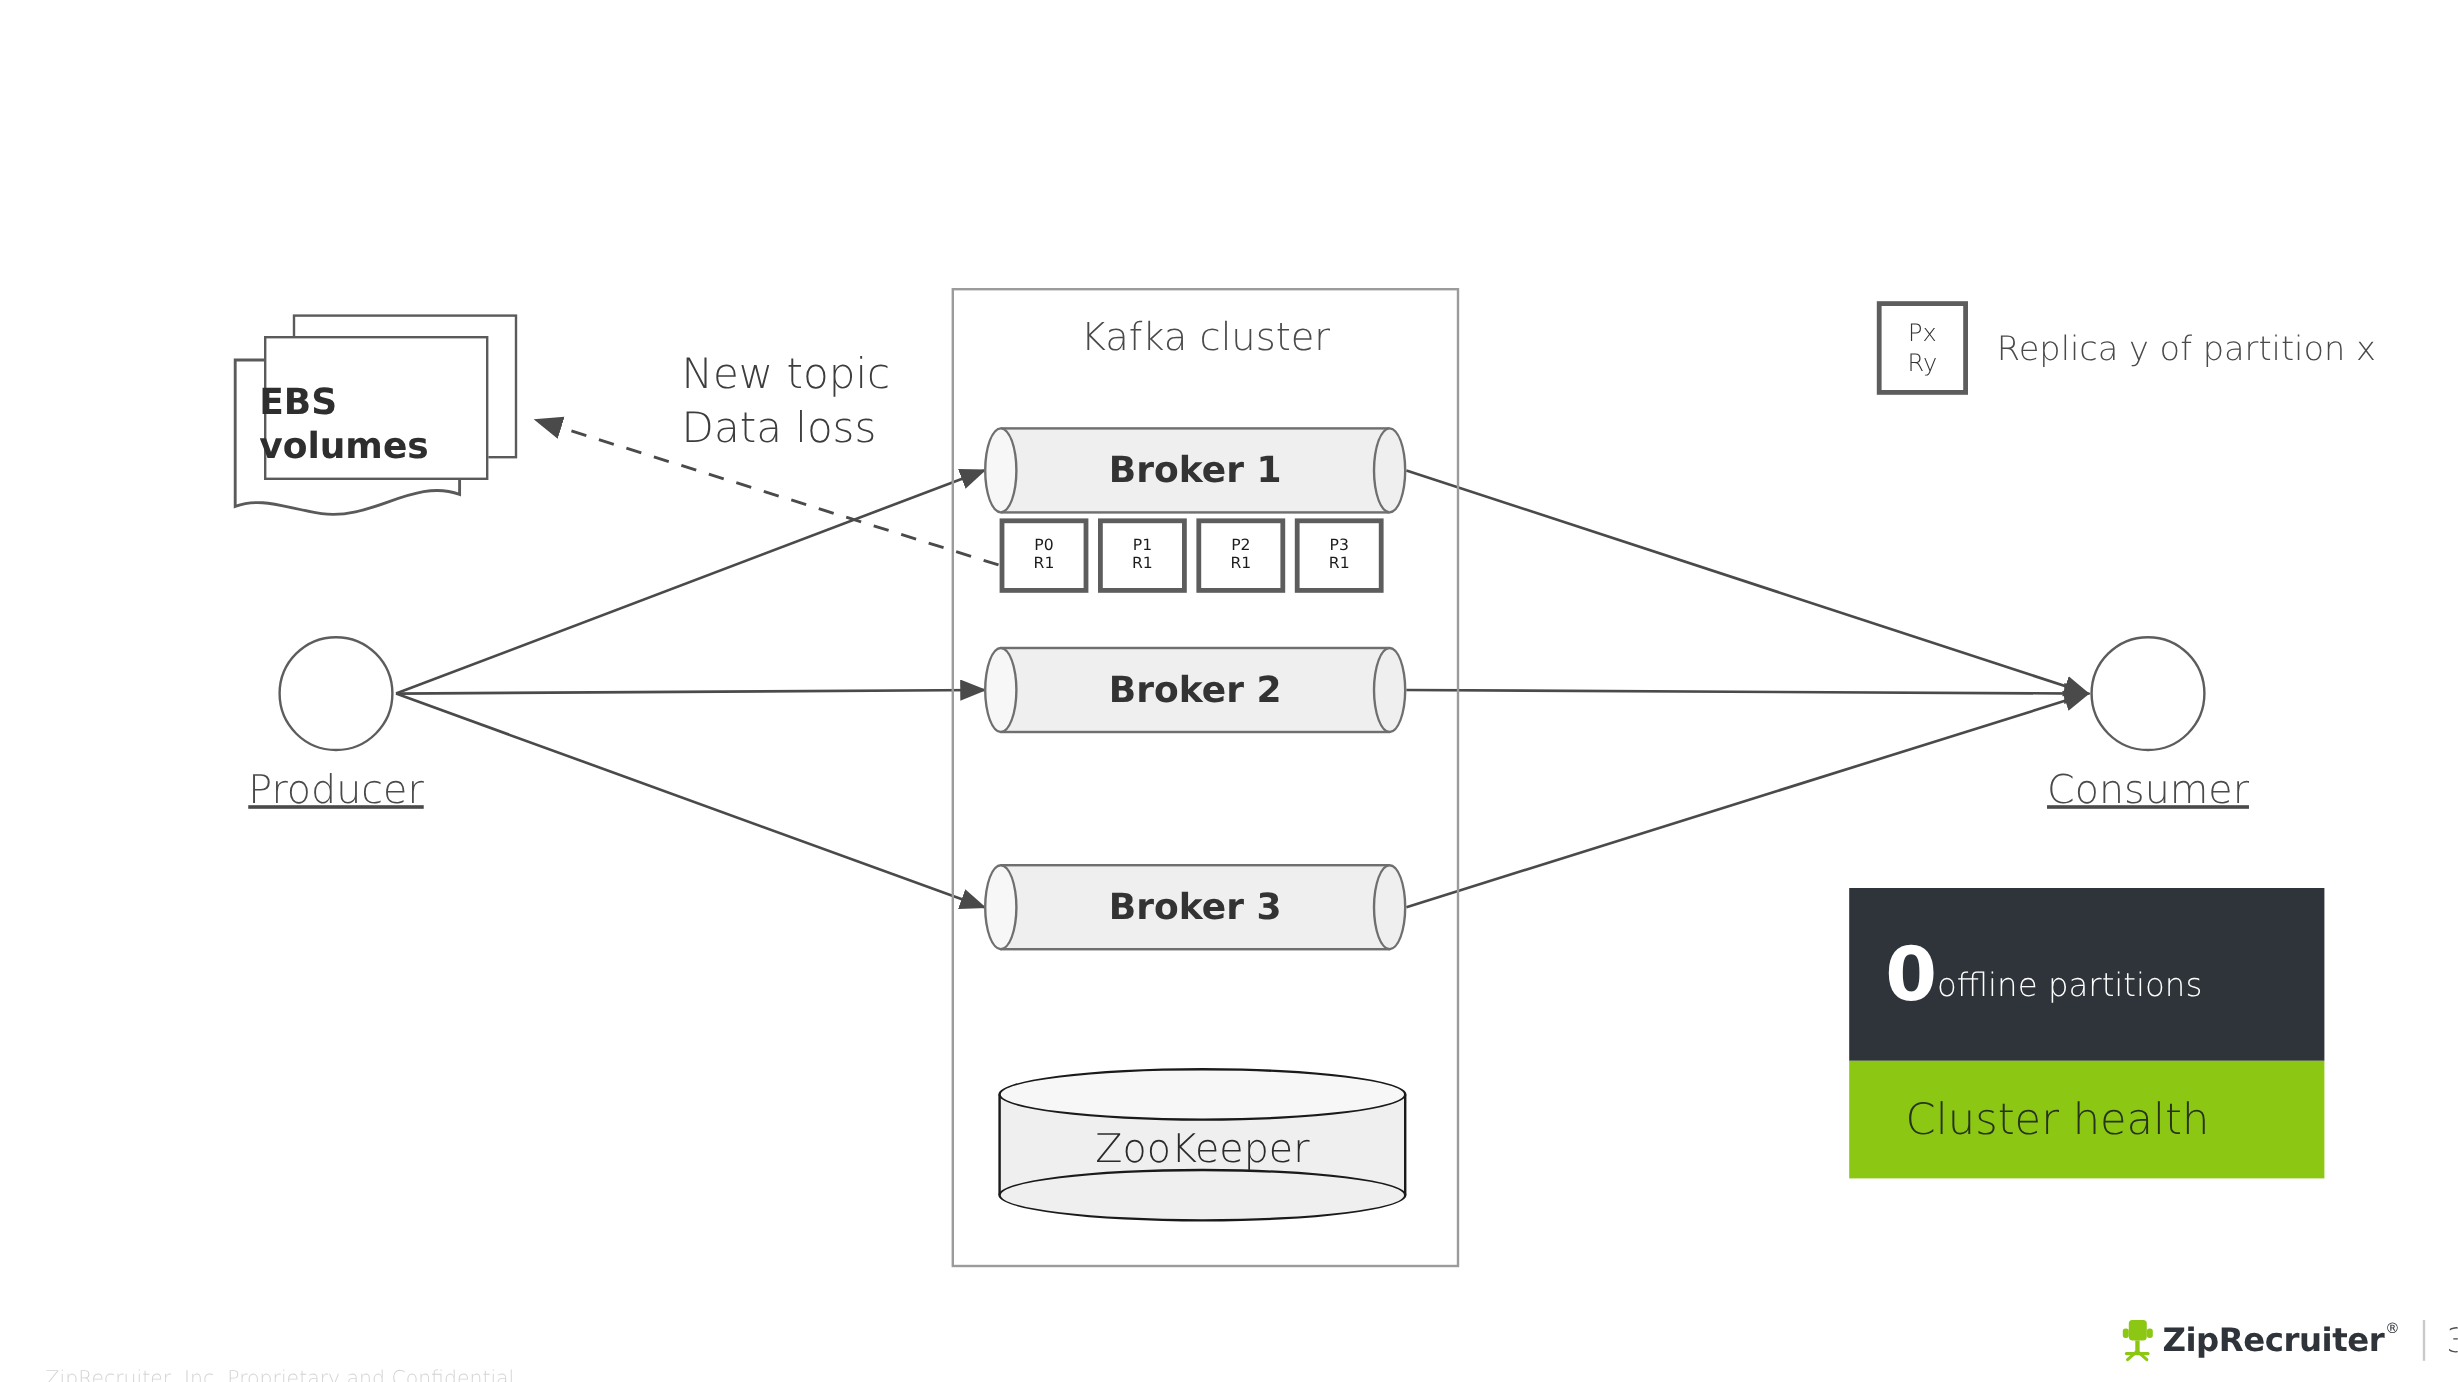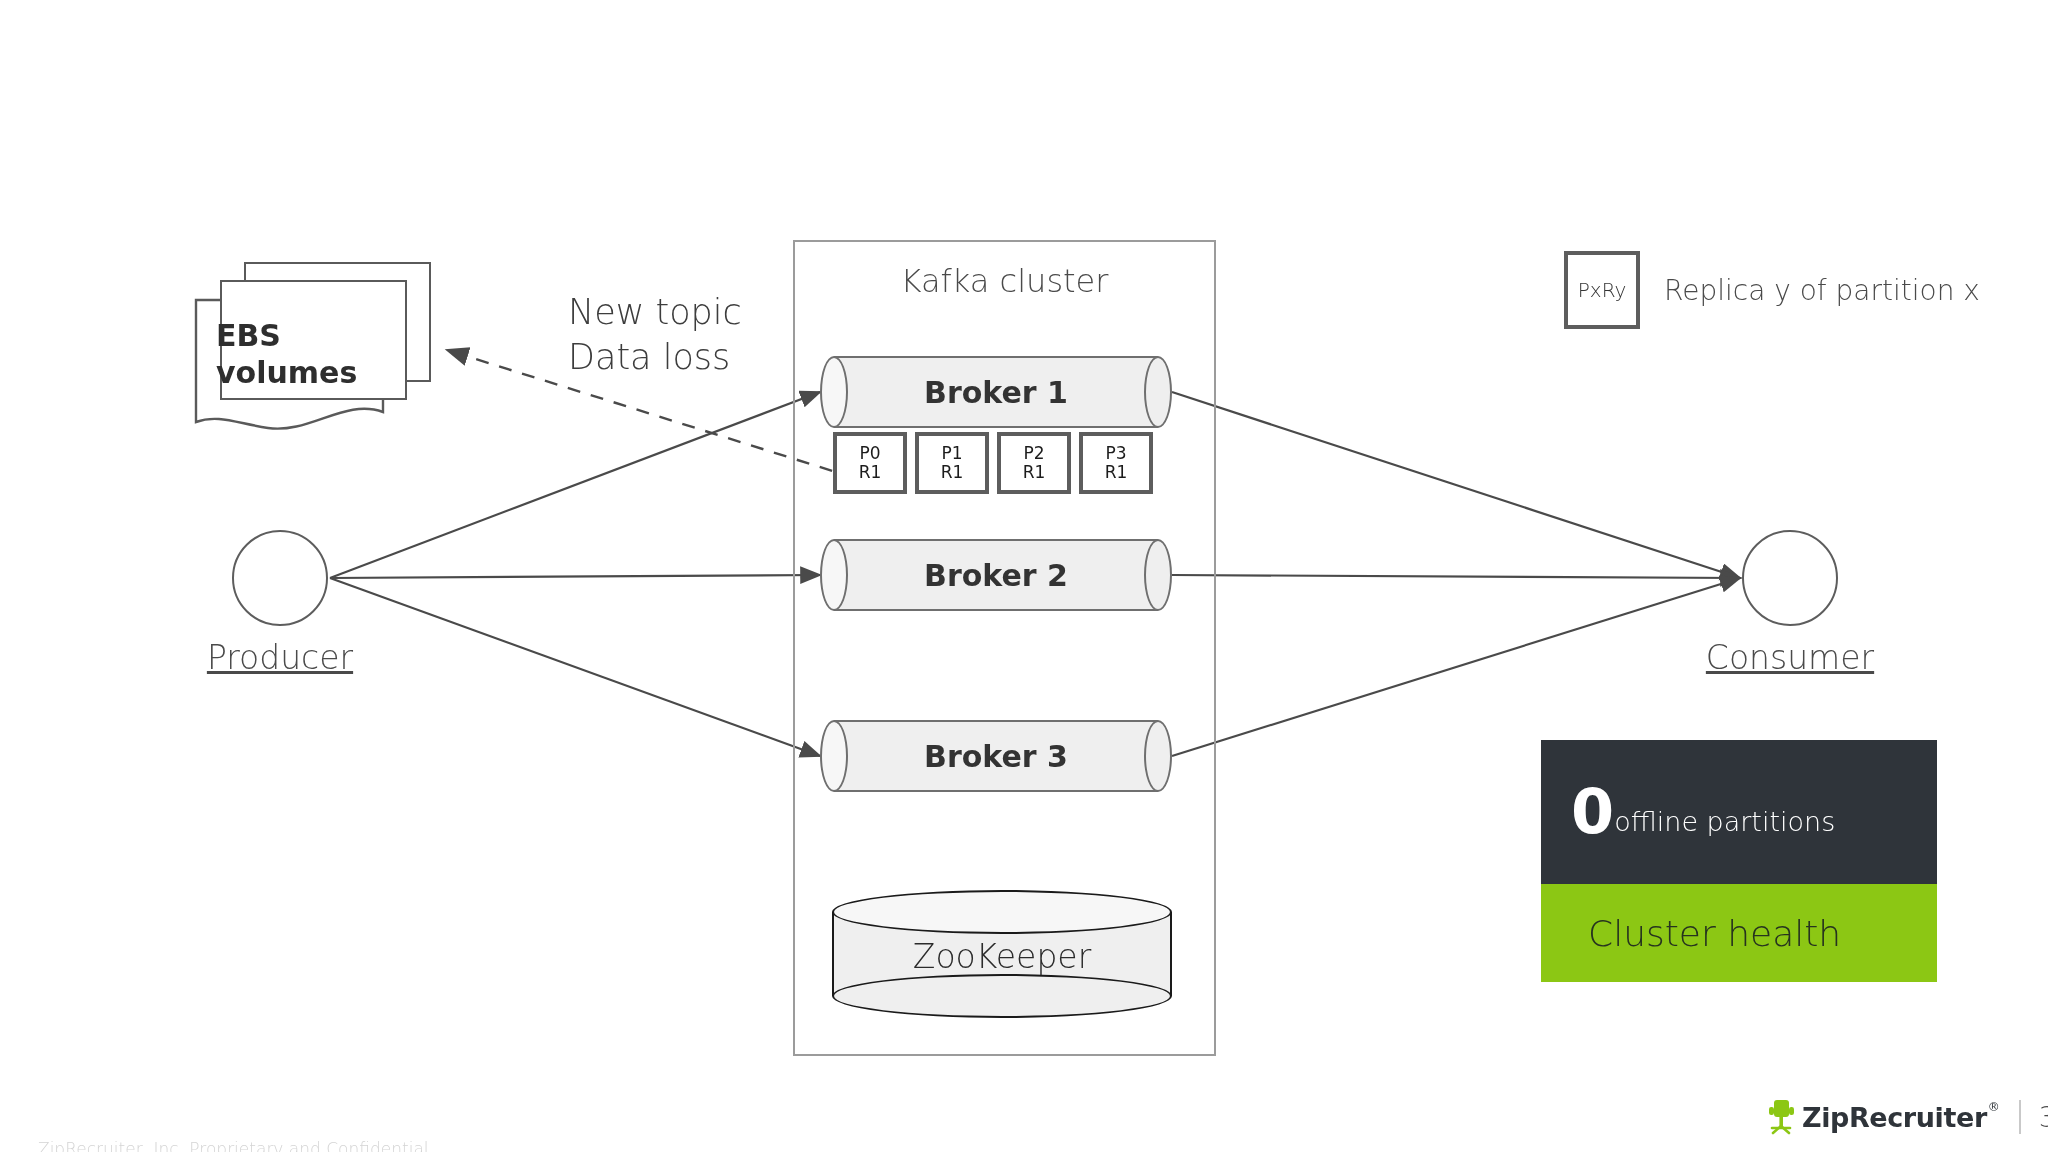--- a/index.html
+++ b/index.html
@@ -52,21 +52,21 @@
     position:absolute;inset:0;display:flex;align-items:center;justify-content:center;
     font-size:30px;font-weight:bold;color:#333333;text-align:right;
   }
 
   
   .part-row{position:absolute;display:flex;gap:8px;}
   .part-box{
     width:74px;height:62px;border:4px solid #5d5d5d;background:#ffffff;
     box-sizing:border-box;display:flex;flex-direction:column;
     align-items:center;justify-content:center;line-height:1.12;
-    font-size:17px;color:#1c1c1c;
+    font-size:13px;color:#1c1c1c;
   }
 
   
   .zk{position:absolute;left:832px;top:890px;width:340px;height:128px;}
   .zk-body{
     position:absolute;left:0;top:22px;width:340px;height:84px;
     background:#efefef;border-left:2px solid #1a1a1a;border-right:2px solid #1a1a1a;
     box-sizing:border-box;
   }
   .zk-top{
@@ -108,21 +108,21 @@
 
   
   .flow-label{
     position:absolute;font-size:35px;font-weight:300;color:#3d3d3d;line-height:1.28;
   }
 
   
   .legend-box{
     position:absolute;left:1564px;top:251px;width:76px;height:78px;
     border:4px solid #5d5d5d;background:#ffffff;box-sizing:border-box;
-    display:flex;align-items:center;justify-content:center;
+    display:flex;flex-direction:column;align-items:center;justify-content:center;
     font-size:20px;font-weight:300;color:#333;line-height:1.25;
   }
   .legend-text{
     position:absolute;left:1664px;top:274px;font-size:28px;font-weight:300;color:#4a4a4a;
     white-space:nowrap;
   }
 
   
   .health{position:absolute;left:1541px;top:740px;width:396px;height:242px;}
   .health-top{

